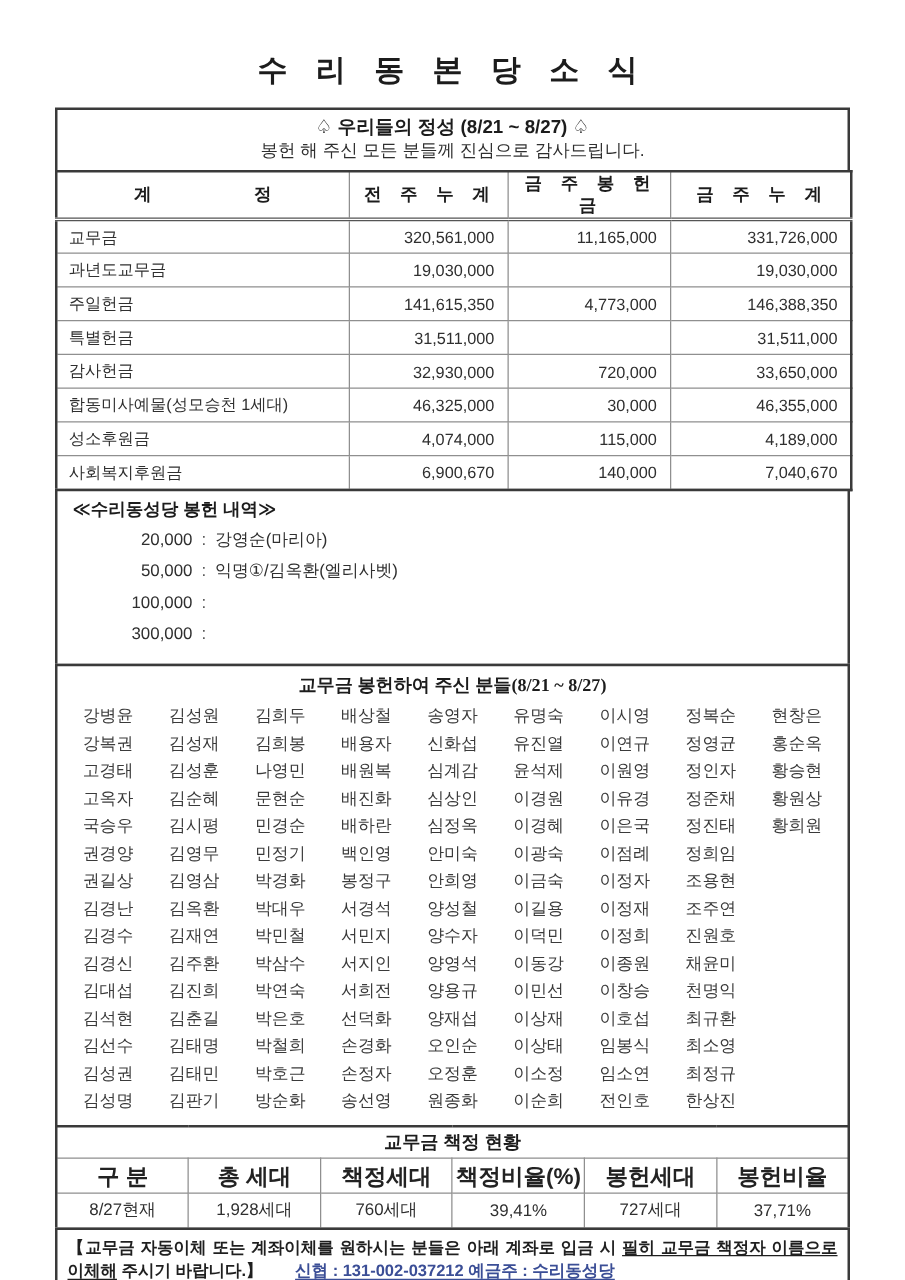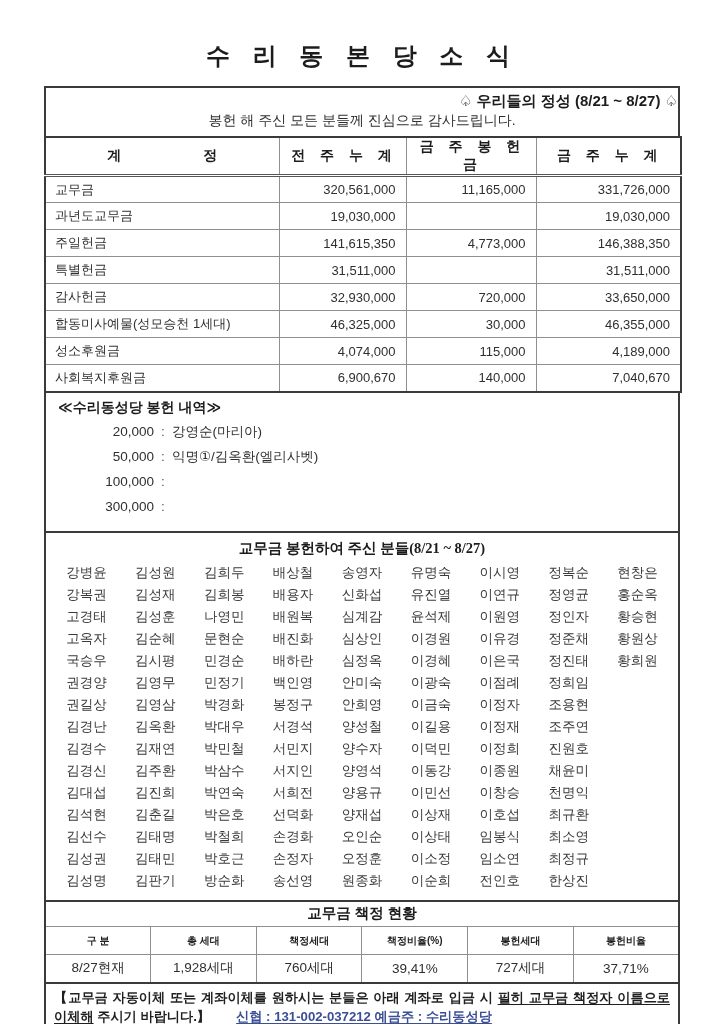--- a/index.html
+++ b/index.html
@@ -13,21 +13,21 @@
   .page-title {
     text-align:center; font-size:24px; font-weight:bold; color:#1c1c1c;
     letter-spacing:8px; margin-bottom:14px; white-space:pre;
   }
   .content { width:636px; margin:0 auto; }
   .sect { border:2px solid #3a3a3a; background:#fff; }
   .sect + .sect, .sect + table.sect, table.sect + .sect { margin-top:-2px; }
 
   
   .hdr-box { text-align:center; padding:4px 0 6px; }
-  .hdr-title { font-size:15px; font-weight:bold; color:#1c1c1c;text-align:right; }
+  .hdr-title { font-size:15px; font-weight:bold; color:#1c1c1c; }
   .hdr-sub { font-size:14px; margin-top:1px; }
 
   
   table.offering { width:636px; border-collapse:collapse; table-layout:fixed; }
   table.offering th, table.offering td { border:1px solid #8f8f8f; }
   table.offering th {
     font-size:14px; font-weight:bold; color:#1c1c1c; height:36px;
     border-bottom:3px double #555;
   }
   th.col-account { word-spacing:78px; }
@@ -49,21 +49,21 @@
   .donors-title { text-align:center; font-size:14.5px; font-weight:bold; color:#1c1c1c;
     padding:2px 0 4px; }
   .donor-grid { display:grid; grid-template-columns:repeat(9,1fr); }
   .donor-cell { text-align:center; font-size:13.5px; line-height:22px; color:#3a3a3a;
     white-space:nowrap; overflow:hidden; }
 
   
   table.assess { width:636px; border-collapse:collapse; table-layout:fixed; }
   table.assess th, table.assess td { border:1px solid #8f8f8f; }
   .assess-title { font-size:14.5px; font-weight:bold; color:#1c1c1c; height:26px; }
-  table.assess th.colhdr { font-size:10px; font-weight:bold; color:#222; height:28px; }
+  table.assess th.colhdr { font-size:18px; font-weight:bold; color:#222; height:28px; }
   table.assess td { height:28px; font-size:13.5px; text-align:center;margin-top:39px; }
 
   
   .footer-box { padding:4px 8px 6px; font-size:13.2px; font-weight:bold;
     line-height:19px; color:#1f1f1f; text-align:justify; }
   .u { text-decoration:underline; text-underline-offset:2px; }
   .account-info { color:var(--accent,#3b4e96); text-decoration:underline;
     text-underline-offset:2px; margin-left:26px; white-space:nowrap; }
 </style>
 </head>

